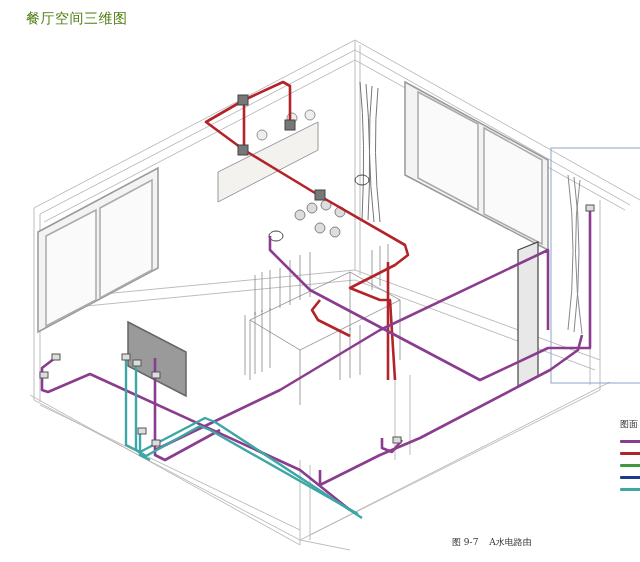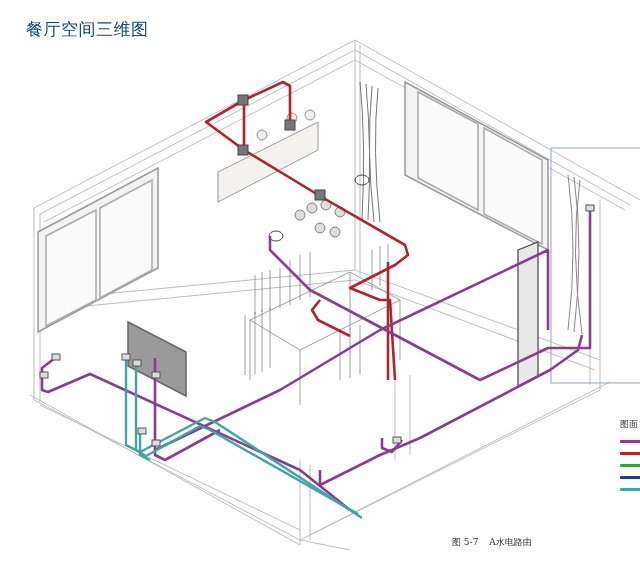--- a/index.html
+++ b/index.html
@@ -1,17 +1,17 @@
 <!DOCTYPE html>
 <html><head>
 <meta charset="utf-8">
 <style>
   html,body{margin:0;padding:0;background:#ffffff;}
   body{width:640px;height:562px;position:relative;overflow:hidden;font-family:"DejaVu Sans",sans-serif;}
-  .title{position:absolute;left:26px;top:18px;font-size:17px;color:#0c4a6e;letter-spacing:0.5px;}
+  .title{position:absolute;left:26px;top:10px;font-size:14px;color:#4d7c0f;letter-spacing:0.5px;}
   .caption{position:absolute;left:452px;top:536px;font-family:"DejaVu Serif",serif;font-size:9px;color:#333;}
   .caption span{margin-right:8px;}
   .legend{position:absolute;left:620px;top:418px;width:30px;}
   .legend .lt{font-family:"DejaVu Serif",serif;font-size:9px;color:#333;white-space:nowrap;}
   .legend .sw{height:3px;width:26px;margin-top:9px;border-radius:1px;}
   svg{position:absolute;left:0;top:0;}
 </style>
 </head>
 <body>
 
@@ -156,15 +156,15 @@
 <div class="legend">
   <div class="lt">图面</div>
   <div class="sw" style="background:#8a3d8f"></div>
   <div class="sw" style="background:#b3242a"></div>
   <div class="sw" style="background:#3f9a3f"></div>
   <div class="sw" style="background:#1f3a8c"></div>
   <div class="sw" style="background:#3fa6a6"></div>
 </div>
 
 <div class="caption">
-  <span>图 5-7</span>
+  <span>图 9-7</span>
   <span>A水电路由</span>
 </div>
 
 </body></html>

